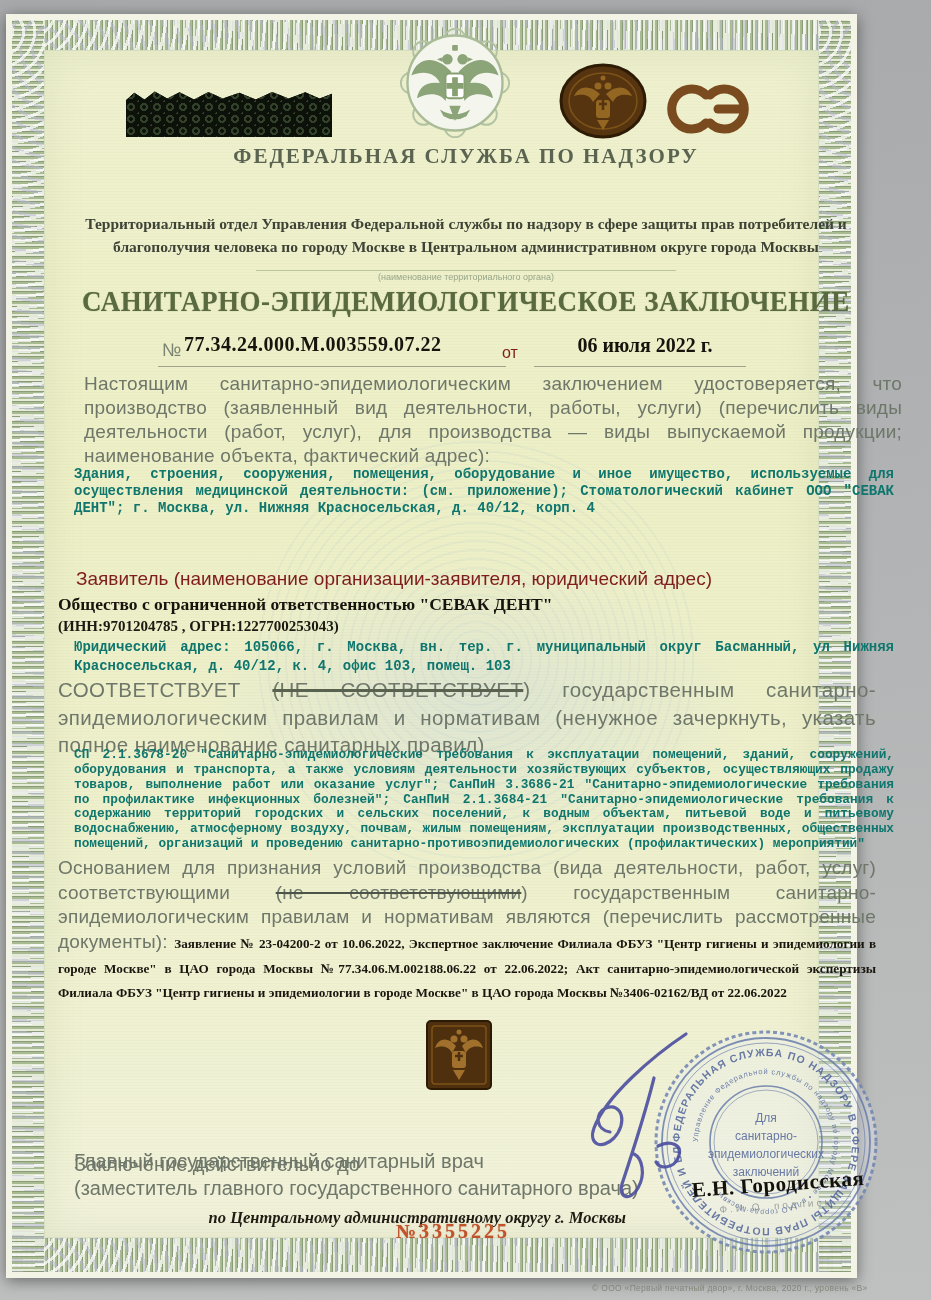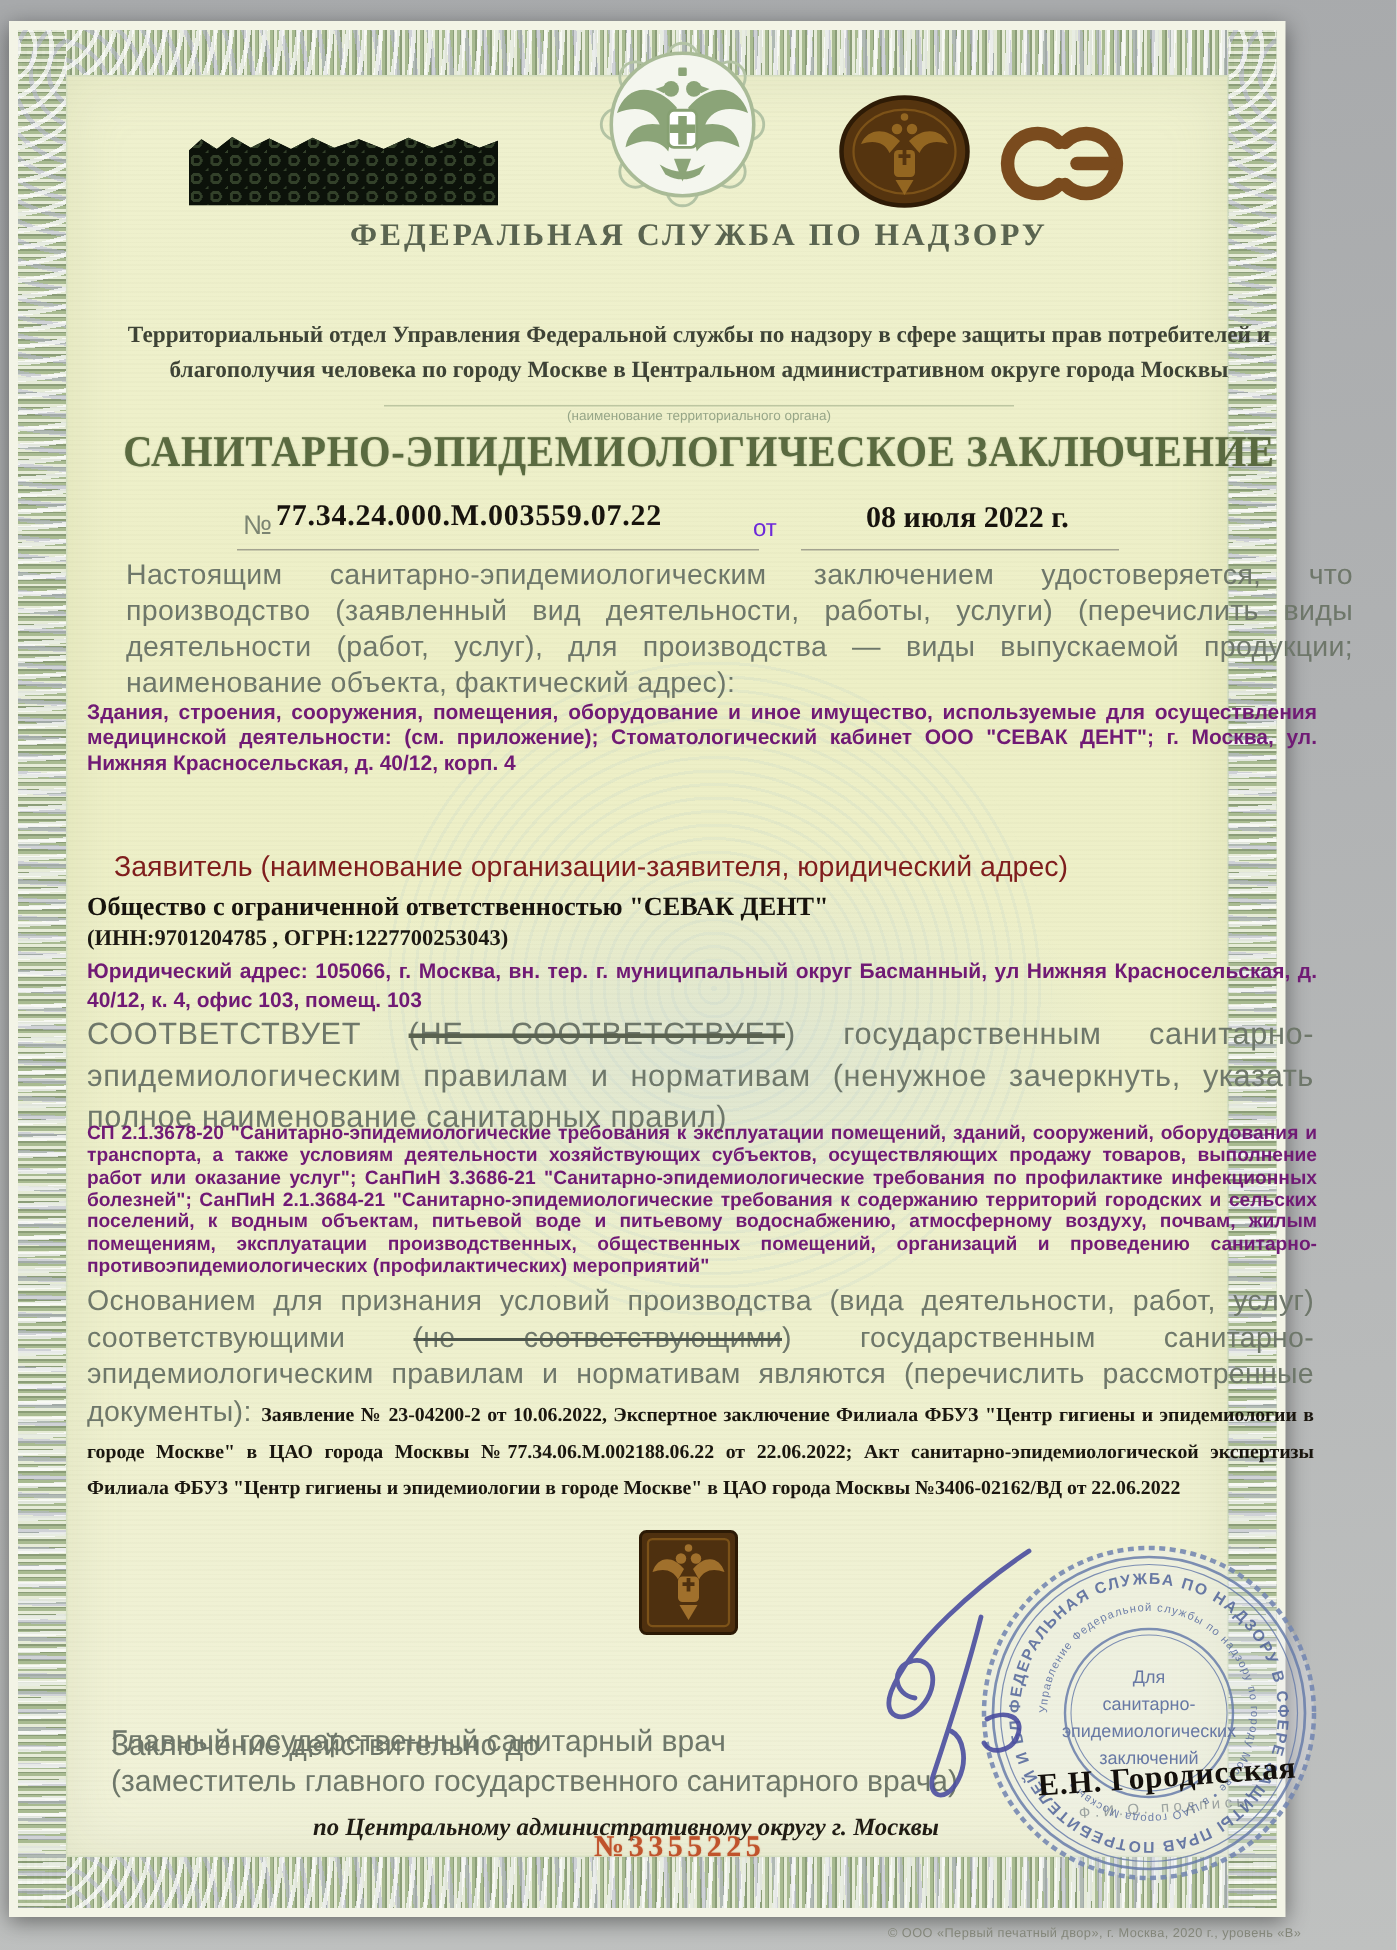--- a/index.html
+++ b/index.html
@@ -91,33 +91,33 @@
   }
   .form-label{font-family:"Liberation Sans",sans-serif;color:#6e776a;}
   .no-label{position:absolute;left:156px;top:326px;font-size:18px;color:#7b8472;}
   .cert-number{
     position:absolute;left:178px;top:319px;font-family:"Liberation Serif",serif;
     font-weight:bold;font-size:20px;color:#17130d;letter-spacing:.5px;text-align:right;
   }
   .uline{position:absolute;height:1px;background:#a3a390;}
   .uline1{left:152px;top:352px;width:348px;}
   .uline2{left:528px;top:352px;width:212px;}
-  .ot-label{position:absolute;left:496px;top:330px;font-size:16px;color:#6d28d9;}
+  .ot-label{position:absolute;left:496px;top:330px;font-size:16px;color:#7f1d1d;}
   .cert-date{
     position:absolute;left:544px;top:320px;width:190px;text-align:center;
     font-family:"Liberation Serif",serif;font-weight:bold;font-size:20px;color:#17130d;
   }
   
   .para-form{
     position:absolute;left:52px;width:818px;text-align:justify;
     font-size:19px;line-height:1.27;color:#6e776a;letter-spacing:.2px;
   }
   .para-filled{
-    position:absolute;left:52px;width:820px;text-align:justify;
-    font-family:Liberation Sans, sans-serif;font-weight:bold;color:#701a75;
+    position:absolute;left:68px;width:820px;text-align:justify;
+    font-family:Liberation Mono, monospace;font-weight:bold;color:#0f766e;
   }
   .intro{top:358px;margin-left:26px;}
   .object{top:452px;font-size:14px;line-height:1.22;}
   .app-label{position:absolute;left:70px;top:554px;font-size:19px;color:#7f1d1d;}
   .app-name{position:absolute;left:52px;top:580px;font-family:"Liberation Serif",serif;font-weight:bold;font-size:17.5px;color:#17130d;}
   .app-ids{position:absolute;left:52px;top:604px;font-family:"Liberation Serif",serif;font-weight:600;font-size:15px;color:#1c1812;}
   .app-addr{top:624px;font-size:14px;line-height:1.35;font-weight:600;}
   .conformity{top:662px;font-size:20.5px;line-height:1.35;letter-spacing:.4px;}
   .strike{text-decoration:line-through;text-decoration-thickness:2.5px;text-decoration-color:#59614f;}
   .strike2{text-decoration:line-through;text-decoration-thickness:2px;text-decoration-color:#4c544a;}
@@ -232,21 +232,21 @@
 
   <div class="h1 h1a">ФЕДЕРАЛЬНАЯ СЛУЖБА ПО НАДЗОРУ</div>
   <div class="territorial">Территориальный отдел Управления Федеральной службы по надзору в сфере защиты прав потребителей и благополучия человека по городу Москве в Центральном административном округе города Москвы</div>
   <div class="caption">(наименование территориального органа)</div>
   <div class="title">САНИТАРНО-ЭПИДЕМИОЛОГИЧЕСКОЕ ЗАКЛЮЧЕНИЕ</div>
 
   <div class="no-label form-label">№</div>
   <div class="cert-number">77.34.24.000.М.003559.07.22</div>
   <div class="uline uline1"></div>
   <div class="ot-label form-label">от</div>
-  <div class="cert-date">08 июля 2022 г.</div>
+  <div class="cert-date">06 июля 2022 г.</div>
   <div class="uline uline2"></div>
 
   <div class="para-form intro">Настоящим санитарно-эпидемиологическим заключением удостоверяется, что производство (заявленный вид деятельности, работы, услуги) (перечислить виды деятельности (работ, услуг), для производства — виды выпускаемой продукции; наименование объекта, фактический адрес):</div>
   <div class="para-filled object">Здания, строения, сооружения, помещения, оборудование и иное имущество, используемые для осуществления медицинской деятельности: (см. приложение); Стоматологический кабинет ООО "СЕВАК ДЕНТ"; г. Москва, ул. Нижняя Красносельская, д. 40/12, корп. 4</div>
 
   <div class="app-label">Заявитель (наименование организации-заявителя, юридический адрес)</div>
   <div class="app-name">Общество с ограниченной ответственностью "СЕВАК ДЕНТ"</div>
   <div class="app-ids">(ИНН:9701204785 , ОГРН:1227700253043)</div>
   <div class="para-filled app-addr">Юридический адрес: 105066, г. Москва, вн. тер. г. муниципальный округ Басманный, ул Нижняя Красносельская, д. 40/12, к. 4, офис 103, помещ. 103</div>
 

